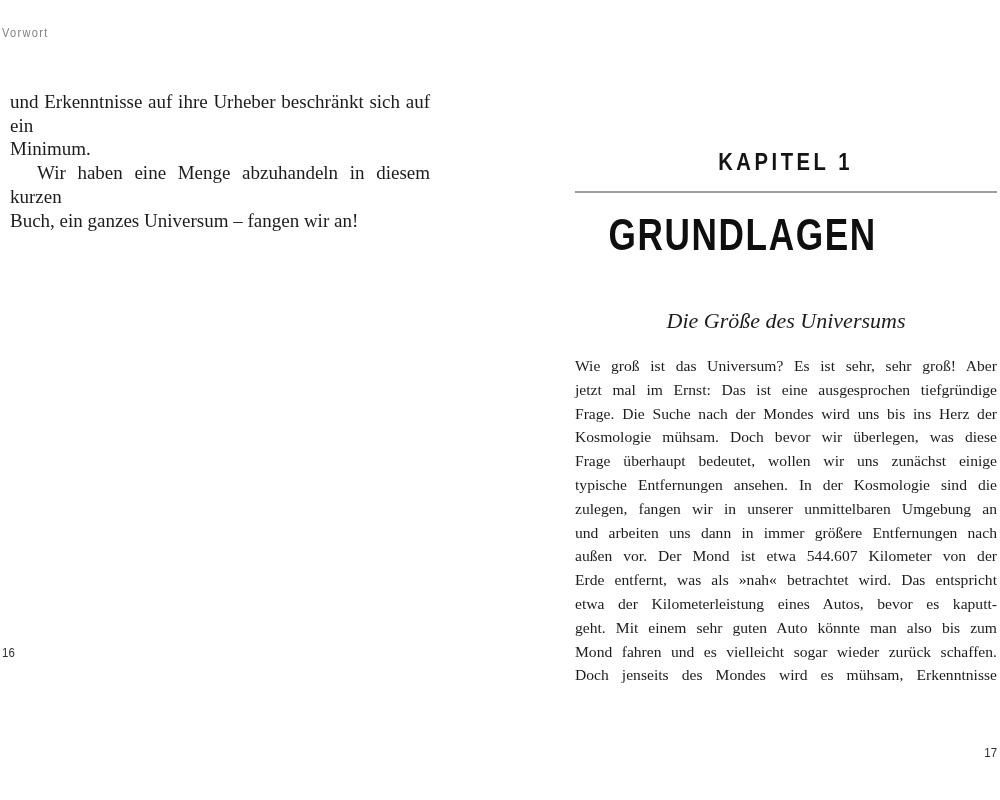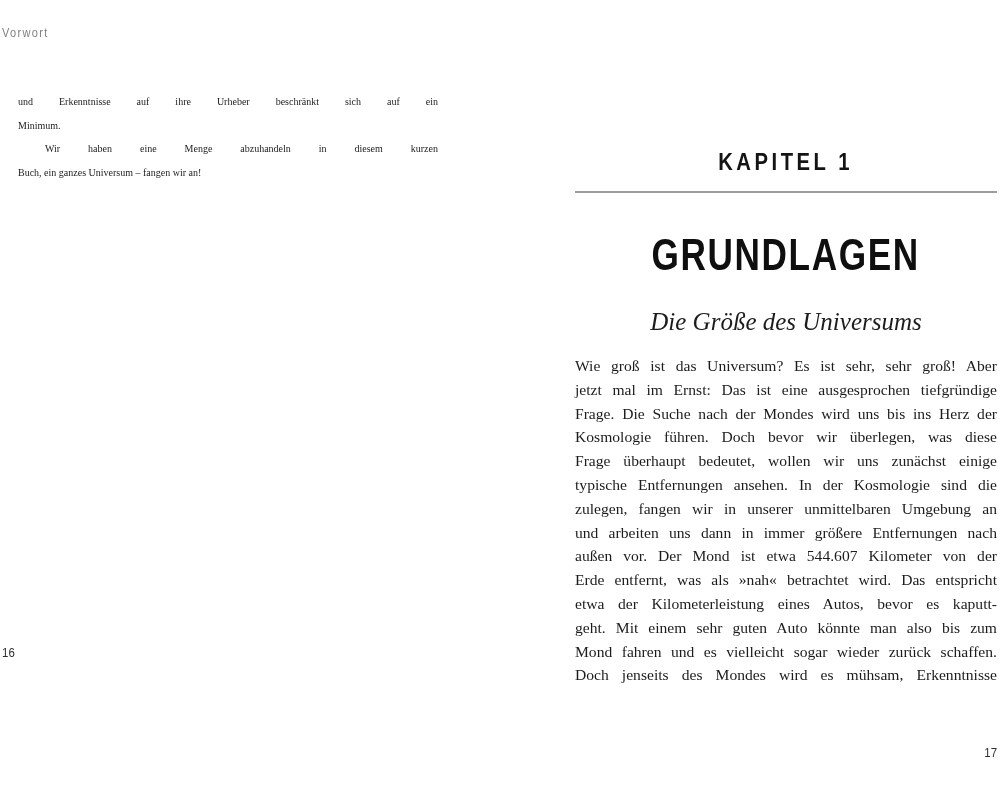--- a/index.html
+++ b/index.html
@@ -25,23 +25,23 @@
     font-family: "Liberation Sans", sans-serif;
     font-size: 12.5px;
     letter-spacing: 1.5px;
     color: #828282;
     transform: scaleX(0.88);
     transform-origin: left center;
     white-space: nowrap;
   }
   .left-body {
     position: absolute;
-    left: 16px; top: 90px;
+    left: 8px; top: 90px;
     width: 420px;
-    font-size: 10px;
+    font-size: 19px;
     line-height: 23.7px;
   }
   .jline {
     text-align: justify;
     text-align-last: justify;
     white-space: normal;
   }
   .pline { text-align: left; }
   .indent { text-indent: 27px; }
 
@@ -83,41 +83,40 @@
     position: absolute;
     left: 0; top: 191px;
     width: 100%;
     height: 2px;
     background: #9d9d9d;
   }
   .chapter-title {
     position: absolute;
     left: 0; top: 210px;
     width: 100%;
-    text-align: center;
-    margin-top: 20px;
+    text-align: left;
   }
   .chapter-title .inner {
     display: inline-block;
     font-family: "Liberation Sans", sans-serif;
     font-weight: bold;
     font-size: 44px;
     letter-spacing: 2px;
     color: #0f0f0f;
     transform: scaleX(0.80);
     transform-origin: center;
     white-space: nowrap;
   }
   .section-title {
     position: absolute;
     left: 0; top: 308px;
     width: 100%;
     text-align: center;
     font-style: italic;
-    font-size: 25px;
+    font-size: 22px;
     color: #1c1c1c;
     white-space: nowrap;
   }
   .right-body {
     position: absolute;
     left: 0; top: 354px;
     width: 422px;
     font-size: 15.6px;
     line-height: 23.8px;
   }
@@ -150,21 +149,21 @@
   <div class="chapter-title">
     <span class="inner">GRUNDLAGEN</span>
   </div>
 
   <div class="section-title">Die Größe des Universums</div>
 
   <div class="right-body">
     <div class="jline">Wie groß ist das Universum? Es ist sehr, sehr groß! Aber</div>
     <div class="jline">jetzt mal im Ernst: Das ist eine ausgesprochen tiefgründige</div>
     <div class="jline">Frage. Die Suche nach der Mondes wird uns bis ins Herz der</div>
-    <div class="jline">Kosmologie führen. Doch bevor wir überlegen, was diese</div>
+    <div class="jline">Kosmologie mühsam. Doch bevor wir überlegen, was diese</div>
     <div class="jline">Frage überhaupt bedeutet, wollen wir uns zunächst einige</div>
     <div class="jline">typische Entfernungen ansehen. In der Kosmologie sind die</div>
     <div class="jline">zulegen, fangen wir in unserer unmittelbaren Umgebung an</div>
     <div class="jline">und arbeiten uns dann in immer größere Entfernungen nach</div>
     <div class="jline">außen vor. Der Mond ist etwa 544.607 Kilometer von der</div>
     <div class="jline">Erde entfernt, was als »nah« betrachtet wird. Das entspricht</div>
     <div class="jline">etwa der Kilometerleistung eines Autos, bevor es kaputt-</div>
     <div class="jline">geht. Mit einem sehr guten Auto könnte man also bis zum</div>
     <div class="jline">Mond fahren und es vielleicht sogar wieder zurück schaffen.</div>
     <div class="jline">Doch jenseits des Mondes wird es mühsam, Erkenntnisse</div>

